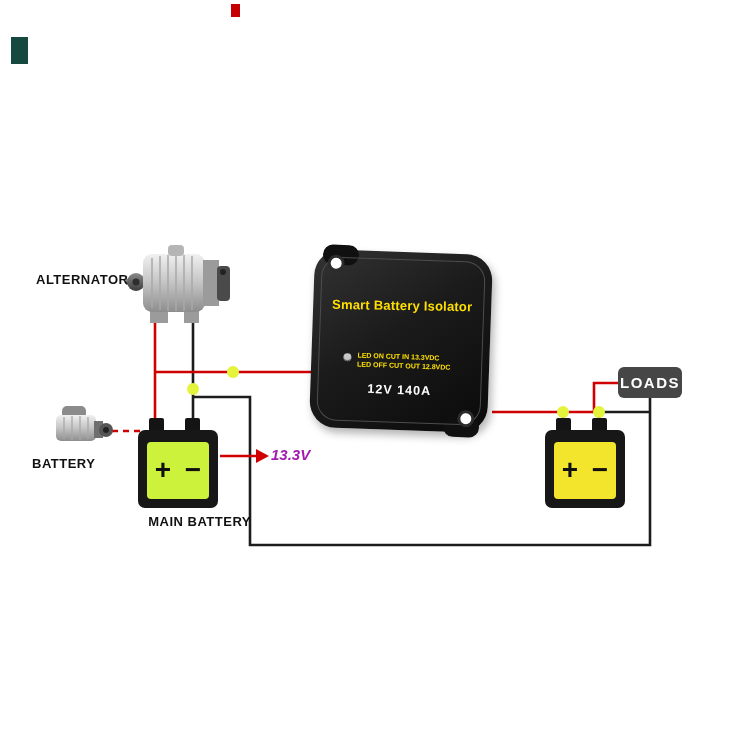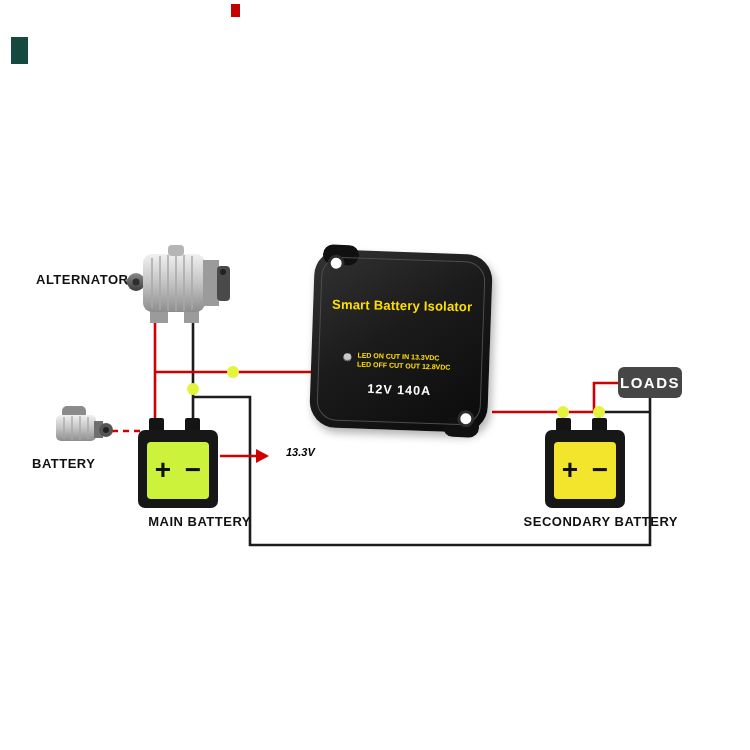--- a/index.html
+++ b/index.html
@@ -3,21 +3,21 @@
 <meta charset="utf-8">
 <style>
   html,body{margin:0;padding:0;background:#fff;}
   body{font-family:"Liberation Sans",sans-serif;}
   #stage{position:relative;width:750px;height:750px;background:#ffffff;overflow:hidden;}
   #wires{position:absolute;left:0;top:0;}
 
   .lbl{position:absolute;font-weight:bold;font-size:13px;color:#111;letter-spacing:.5px;white-space:nowrap;}
   .lbl.center{text-align:right;}
 
-  .voltage{position:absolute;left:286px;top:446px;color:#000000;font-weight:bold;font-style:italic;font-size:11px;}
+  .voltage{position:absolute;left:271px;top:446px;color:#a21caf;font-weight:bold;font-style:italic;font-size:15px;}
 
   .loads-box{position:absolute;left:618px;top:367px;width:64px;height:31px;background:#464646;
     display:flex;align-items:center;justify-content:center;color:#fff;font-weight:bold;
     font-size:15px;letter-spacing:1.5px;border-radius:6px;}
 
   .sym{position:absolute;transform:translate(-50%,-50%);font-weight:900;color:#101010;font-size:28px;line-height:1;}
 
   
   .isolator{position:absolute;left:312px;top:252px;width:178px;height:178px;transform:rotate(2deg);
     background:linear-gradient(145deg,#333 0%,#1b1b1b 45%,#0a0a0a 100%);
@@ -150,21 +150,20 @@
   </div>
 
   <span class="sym" style="left:163px;top:470px;">+</span>
   <span class="sym" style="left:193px;top:470px;">−</span>
   <span class="sym" style="left:570px;top:470px;">+</span>
   <span class="sym" style="left:600px;top:470px;">−</span>
 
   <div class="lbl" style="left:36px;top:248px;margin-top:24px;">ALTERNATOR</div>
   <div class="lbl" style="left:32px;top:456px;">BATTERY</div>
   <div class="lbl center" style="left:106px;top:514px;width:145px;">MAIN BATTERY</div>
-  <div class="lbl center" style="left:492px;top:514px;width:186px;">SECONDARY BATTERY</div>
   <div class="voltage">13.3V</div>
 
   <div class="loads-box">
     <span>LOADS</span>
   </div>
 
   <div class="artifact-red"></div>
   <div class="artifact-green"></div>
 
 </div>

